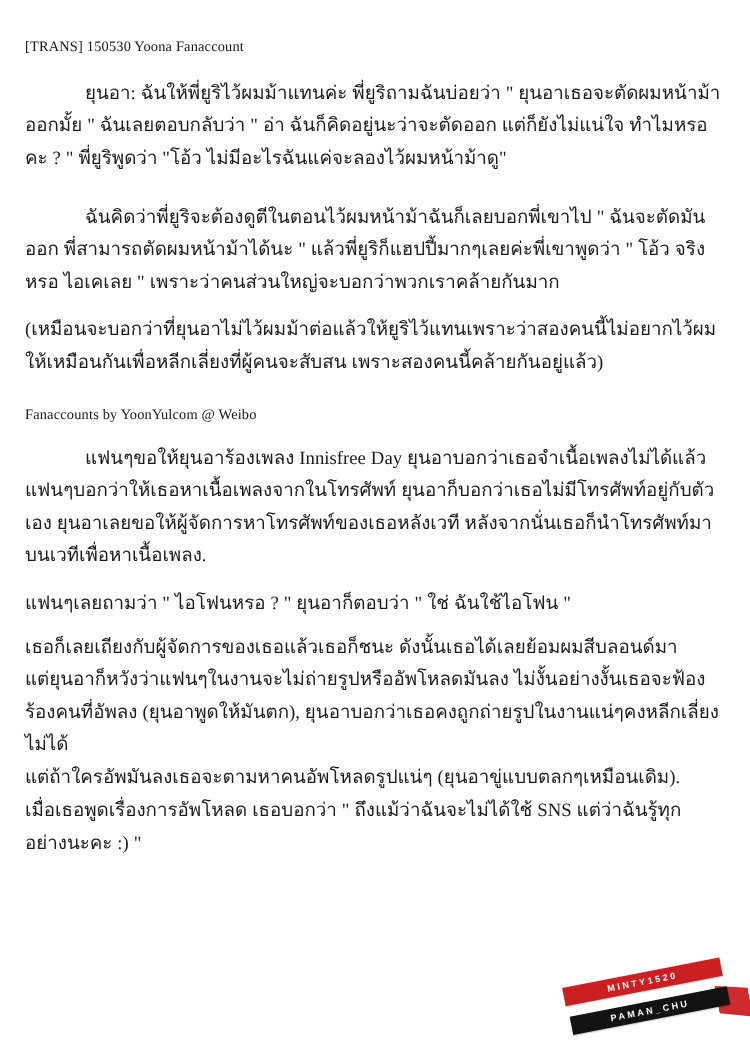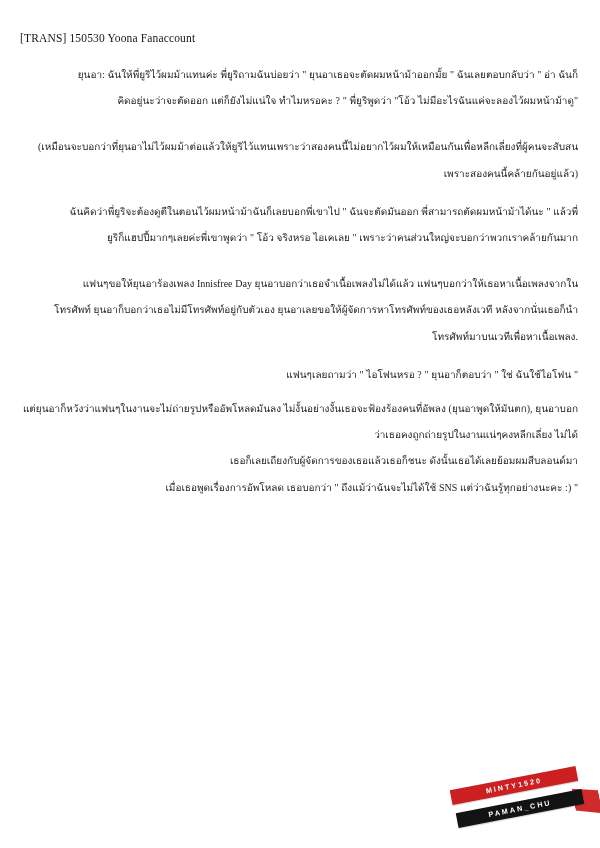--- a/index.html
+++ b/index.html
@@ -35,25 +35,25 @@
   }
   .byline {
     font-size: 11.5px;
     line-height: 16px;
     letter-spacing: 0.15px;
     margin: 0 0 14px 0;
     color: #161616;
     font-family: "Liberation Serif", "DejaVu Serif", serif;
   }
   .para {
-    font-size: 10px;
+    font-size: 15px;
     line-height: 26.2px;
     color: #1b1b1b;
     margin: 0 0 12px 0;
-    text-align: right;
+    text-align: left;
     text-indent: 48px;
     font-family: "Liberation Serif", "DejaVu Serif", serif;
     word-spacing: 0.2px;
   }
   .para.noindent {
     text-indent: 0;
   }
   .para.tight {
     margin-bottom: 0;
   }
@@ -111,39 +111,41 @@
 <body>
 
 <div class="page">
 
   <div class="doc-title">[TRANS] 150530 Yoona Fanaccount</div>
 
   <div class="para">ยุนอา: ฉันให้พี่ยูริไว้ผมม้าแทนค่ะ พี่ยูริถามฉันบ่อยว่า " ยุนอาเธอจะตัดผมหน้าม้าออกมั้ย " ฉันเลยตอบกลับว่า " อ่า ฉันก็คิดอยู่นะว่าจะตัดออก แต่ก็ยังไม่แน่ใจ ทำไมหรอคะ ? " พี่ยูริพูดว่า "โอ้ว ไม่มีอะไรฉันแค่จะลองไว้ผมหน้าม้าดู"</div>
 
   <div class="spacer-sm"></div>
 
+  <div class="para">ฉันคิดว่าพี่ยูริจะต้องดูตีในตอนไว้ผมหน้าม้าฉันก็เลยบอกพี่เขาไป " ฉันจะตัดมันออก พี่สามารถตัดผมหน้าม้าได้นะ " แล้วพี่ยูริก็แฮปปี้มากๆเลยค่ะพี่เขาพูดว่า " โอ้ว จริงหรอ ไอเคเลย " เพราะว่าคนส่วนใหญ่จะบอกว่าพวกเราคล้ายกันมาก</div>
+
   <div class="para noindent">(เหมือนจะบอกว่าที่ยุนอาไม่ไว้ผมม้าต่อแล้วให้ยูริไว้แทนเพราะว่าสองคนนี้ไม่อยากไว้ผมให้เหมือนกันเพื่อหลีกเลี่ยงที่ผู้คนจะสับสน เพราะสองคนนี้คล้ายกันอยู่แล้ว)</div>
-
-  <div class="para">ฉันคิดว่าพี่ยูริจะต้องดูตีในตอนไว้ผมหน้าม้าฉันก็เลยบอกพี่เขาไป " ฉันจะตัดมันออก พี่สามารถตัดผมหน้าม้าได้นะ " แล้วพี่ยูริก็แฮปปี้มากๆเลยค่ะพี่เขาพูดว่า " โอ้ว จริงหรอ ไอเคเลย " เพราะว่าคนส่วนใหญ่จะบอกว่าพวกเราคล้ายกันมาก</div>
 
   <div class="spacer-sm"></div>
 
+  <div class="byline">Fanaccounts by YoonYulcom @ Weibo</div>
 
   <div class="para">แฟนๆขอให้ยุนอาร้องเพลง Innisfree Day ยุนอาบอกว่าเธอจำเนื้อเพลงไม่ได้แล้ว แฟนๆบอกว่าให้เธอหาเนื้อเพลงจากในโทรศัพท์ ยุนอาก็บอกว่าเธอไม่มีโทรศัพท์อยู่กับตัวเอง ยุนอาเลยขอให้ผู้จัดการหาโทรศัพท์ของเธอหลังเวที หลังจากนั่นเธอก็นำโทรศัพท์มาบนเวทีเพื่อหาเนื้อเพลง.</div>
 
   <div class="para noindent tight">แฟนๆเลยถามว่า " ไอโฟนหรอ ? " ยุนอาก็ตอบว่า " ใช่ ฉันใช้ไอโฟน "</div>
 
 
   <div class="spacer-sm"></div>
 
 
+  <div class="para noindent tight">เธอก็เลยเถียงกับผู้จัดการของเธอแล้วเธอก็ชนะ ดังนั้นเธอได้เลยย้อมผมสีบลอนด์มา</div>
+
   <div class="para noindent tight">แต่ยุนอาก็หวังว่าแฟนๆในงานจะไม่ถ่ายรูปหรืออัพโหลดมันลง ไม่งั้นอย่างงั้นเธอจะฟ้องร้องคนที่อัพลง (ยุนอาพูดให้มันตก), ยุนอาบอกว่าเธอคงถูกถ่ายรูปในงานแน่ๆคงหลีกเลี่ยง ไม่ได้</div>
 
-  <div class="para noindent tight">เธอก็เลยเถียงกับผู้จัดการของเธอแล้วเธอก็ชนะ ดังนั้นเธอได้เลยย้อมผมสีบลอนด์มา</div>
-
+  <div class="para noindent tight">แต่ถ้าใครอัพมันลงเธอจะตามหาคนอัพโหลดรูปแน่ๆ (ยุนอาขู่แบบตลกๆเหมือนเดิม).</div>
 
   <div class="para noindent">เมื่อเธอพูดเรื่องการอัพโหลด เธอบอกว่า " ถึงแม้ว่าฉันจะไม่ได้ใช้ SNS แต่ว่าฉันรู้ทุกอย่างนะคะ :) "</div>
 
   <div class="stamp">
     <div class="stamp-tail"></div>
     <div class="stamp-band red">MINTY1520</div>
     <div class="stamp-band black">PAMAN_CHU</div>
   </div>
 
 </div>

